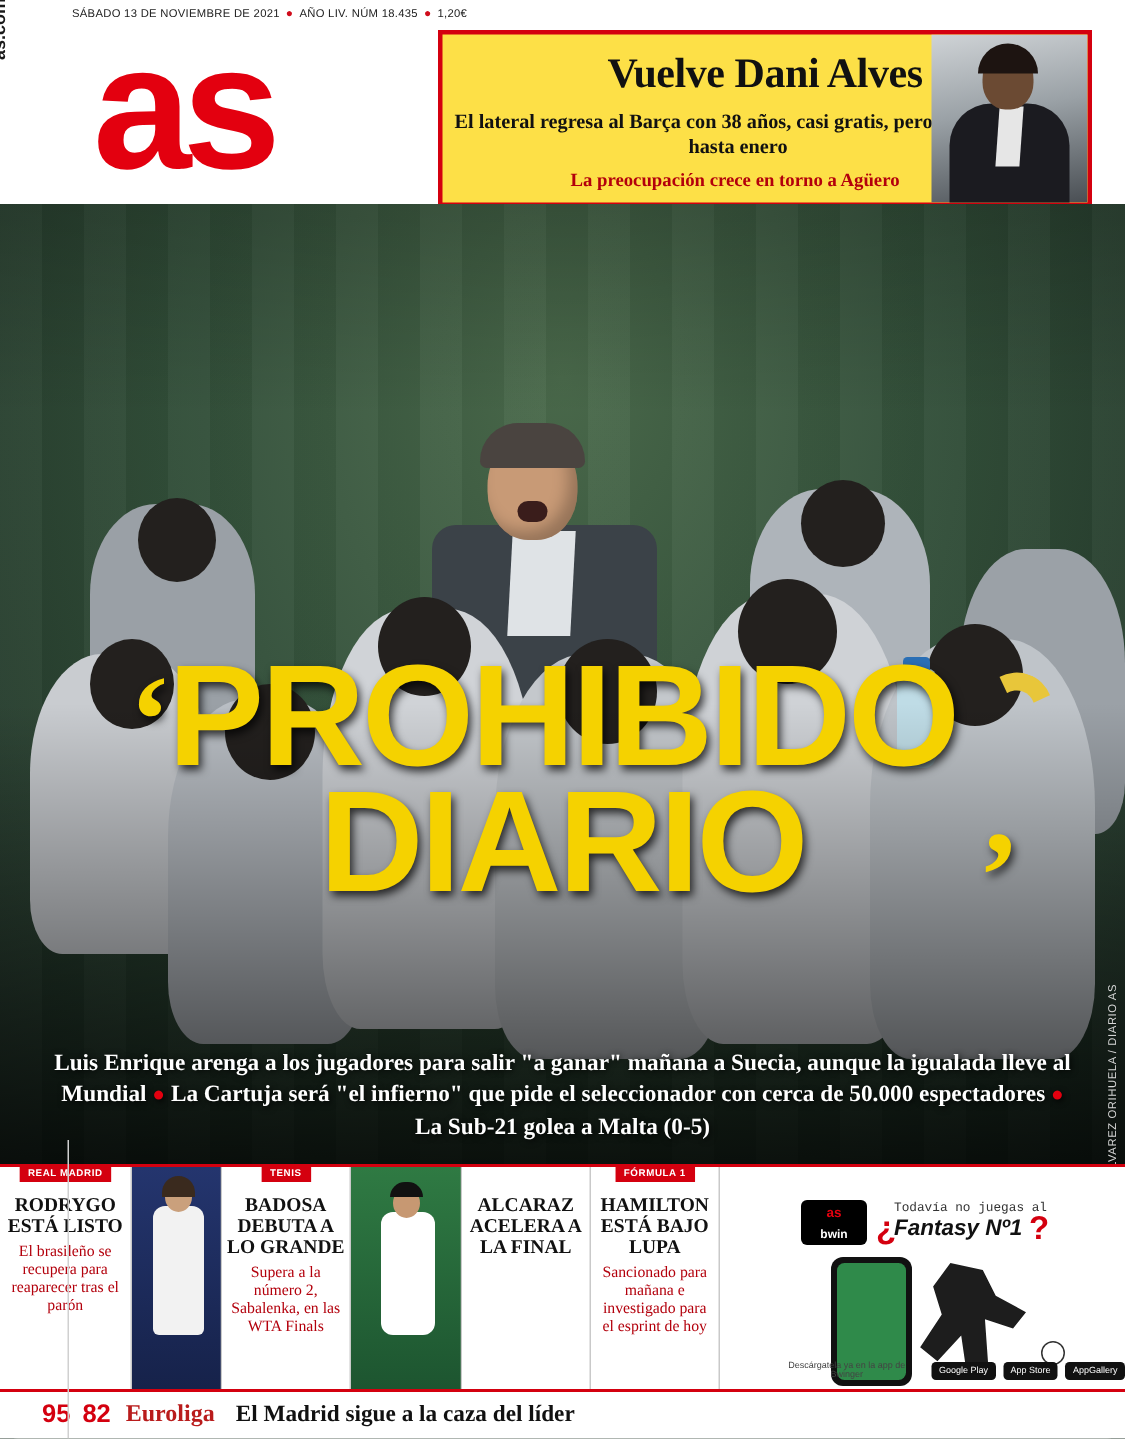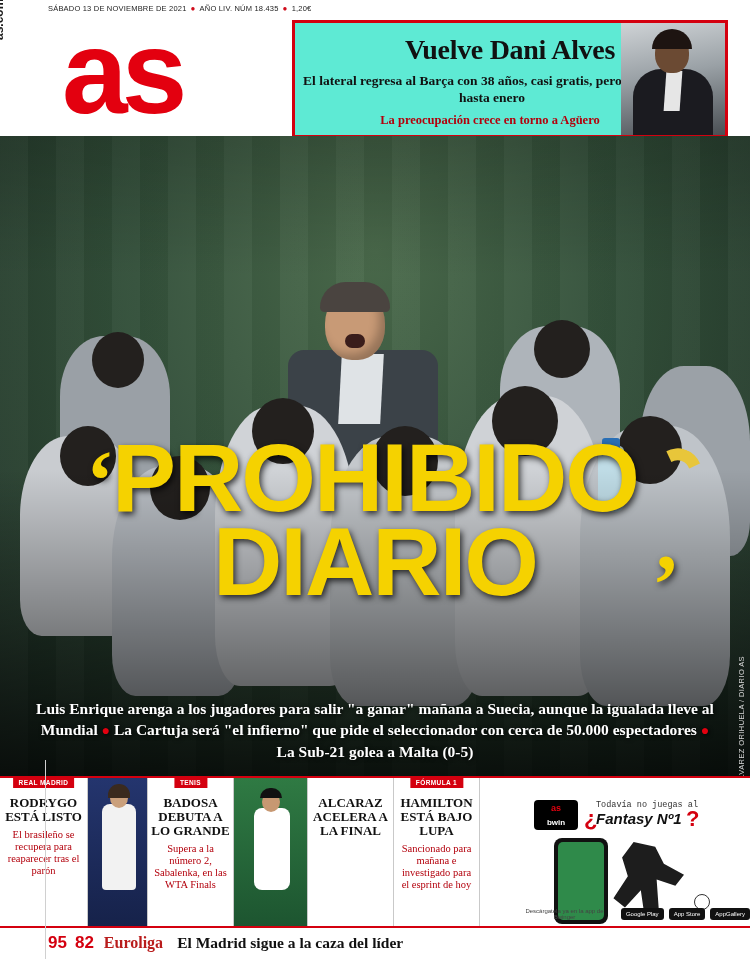--- a/index.html
+++ b/index.html
@@ -50,21 +50,21 @@
     font-size: 118px;
     line-height: 104px;
     color: #e3000f;
     letter-spacing: -6px;
   }
   .redbox {
     position: absolute;
     left: 292px; top: 6px;
     width: 436px; height: 118px;
     border: 3px solid #d4000f;
-    background: #5eead4;
+    background: #fde047;
     overflow: hidden;
   }
   .redbox .headline {
     text-align: center;
     font-family: "Liberation Serif", serif;
     font-weight: bold;
     font-size: 28px;
     color: #111;
     margin-top: 11px;
     letter-spacing: -0.3px;
@@ -301,21 +301,21 @@
   .store-row{ position:absolute; left:36px; bottom:6px; display:flex; gap:5px; align-items:center; }
   .store-badge{ background:#111; color:#fff; border-radius:3px;
     font-family:"Liberation Sans", sans-serif; font-size:6px; padding:3px 5px; white-space:nowrap;}
   .store-note{ font-family:"Liberation Sans", sans-serif; font-size:6px; color:#444; margin-right:3px;}
 
   
   .footer{
     height: 31px;
     border-top: 2px solid #d4000f;
     display:flex; align-items:center;
-    padding-left: 48px;
+    padding-left: 28px;
     gap: 8px;
   }
   .score{
     font-family:"Liberation Sans", sans-serif;
     font-weight:bold; font-size:17px; color:#d4000f;
   }
   .footer .comp{
     font-family:"Liberation Serif", serif;
     font-weight:bold; font-size:16px; color:#b91c1c;
     margin-left:2px;

